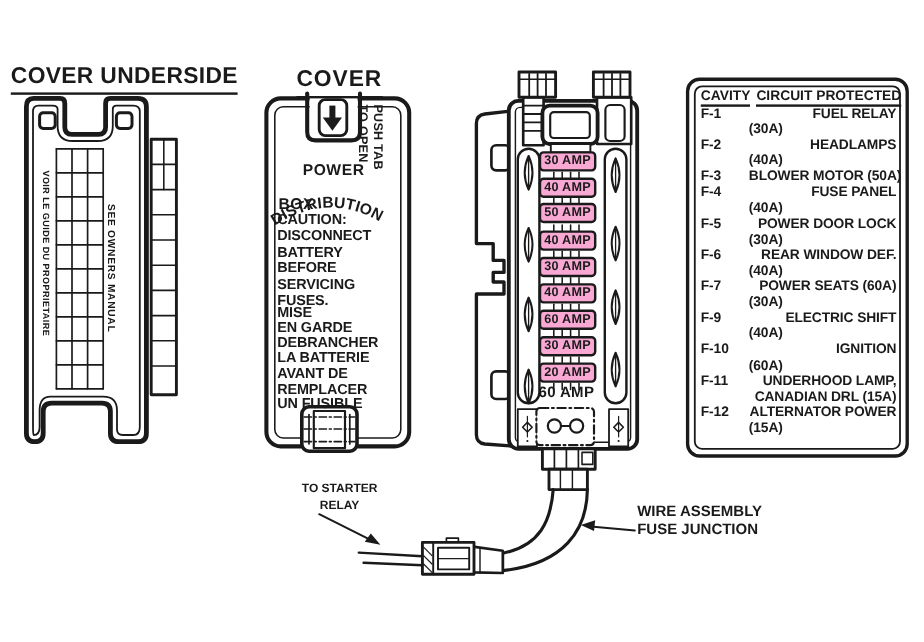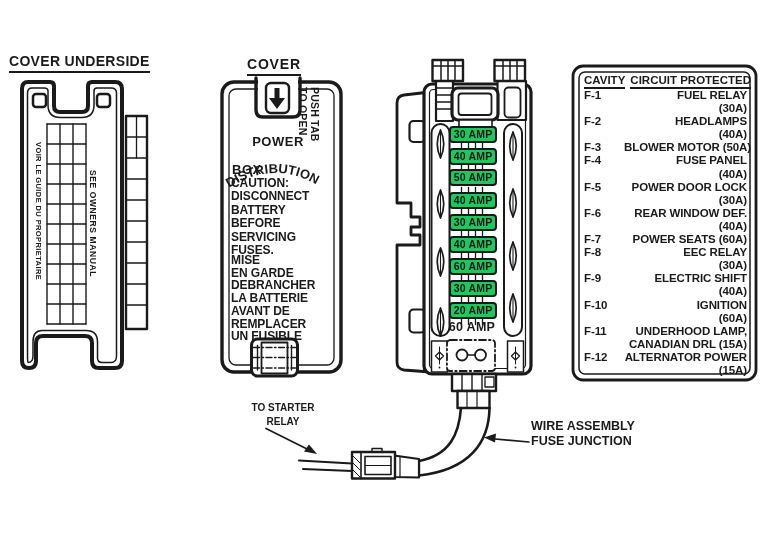--- a/index.html
+++ b/index.html
@@ -1,42 +1,42 @@
 <!DOCTYPE html>
 <html><head>
 <meta charset="utf-8">
 <style>
   html,body{margin:0;padding:0;background:#fff;}
   .canvas{position:relative;width:770px;height:535px;background:#fff;overflow:hidden;
           font-family:"Liberation Sans",sans-serif;color:#1a1a1a;}
   .canvas svg{position:absolute;left:0;top:0;}
   .t{position:absolute;font-weight:bold;color:#1a1a1a;white-space:pre-line;}
-  .title{font-size:14px;letter-spacing:.3px;border-bottom:2.2px solid #1a1a1a;padding-bottom:2px;}
+  .title{font-size:19px;letter-spacing:.3px;border-bottom:2.2px solid #1a1a1a;padding-bottom:2px;}
   .vtext{writing-mode:vertical-rl;text-orientation:mixed;}
   #voir-text{left:34px;top:142px;height:168px;font-size:7.5px;letter-spacing:.4px;}
   #see-text{left:88px;top:170px;height:110px;font-size:8.5px;letter-spacing:.6px;}
   #push-tab-text{left:296px;top:87px;height:102px;font-size:10.5px;line-height:12.5px;letter-spacing:.2px;}
   #power-line{left:232px;top:134px;width:92px;text-align:center;font-size:13px;letter-spacing:.5px;}
   #box-line{left:232px;top:162px;width:92px;text-align:left;font-size:13px;letter-spacing:.5px;}
   #caution-block{left:231px;top:177px;font-size:12px;line-height:13.4px;letter-spacing:-.1px;}
   #mise-block{left:231px;top:254px;font-size:12px;line-height:12.7px;letter-spacing:-.1px;}
   #to-starter{left:224px;top:401px;width:118px;text-align:center;font-size:10px;line-height:13.5px;}
   #wire-assembly{left:531px;top:419px;font-size:12.5px;line-height:14.5px;}
   .fuse-label{position:absolute;font-weight:bold;color:#1a1a1a;}
   .fuse-label.boxed{left:449px;width:44px;height:13px;border:2.2px solid #1a1a1a;border-radius:4px;
-      background:#22c55e;font-size:10.5px;line-height:13.5px;text-align:center;letter-spacing:.2px;}
+      background:#f9a8d4;font-size:10.5px;line-height:13.5px;text-align:center;letter-spacing:.2px;}
   .fuse-label.plain{left:447px;width:50px;text-align:center;font-size:12.5px;letter-spacing:.3px;}
   #table-header{left:584px;top:74px;width:163px;display:flex;font-size:11.5px;white-space:nowrap;}
   #table-header .hcav{border-bottom:2px solid #1a1a1a;padding-bottom:1px;}
   #table-header .hcirc{flex:1;margin-left:5px;text-align:center;border-bottom:2px solid #1a1a1a;padding-bottom:1px;}
   #table-rows{position:absolute;left:584px;top:89px;width:163px;}
   .tline{display:flex;font-weight:bold;font-size:11.5px;line-height:13.1px;white-space:nowrap;letter-spacing:-.1px;}
   .tline .cav{width:40px;flex:none;}
   .tline .circ,.tline .circ2{flex:1;text-align:right;}
-  .tline .ampr{flex:1;text-align:right;}
+  .tline .ampr{flex:1;}
 </style>
 </head>
 <body>
 
 <div class="canvas">
 
   <svg width="770" height="535" viewBox="0 0 770 535" stroke="#1a1a1a" fill="none" stroke-linecap="round" stroke-linejoin="round">
 
     <g>
       <path stroke-width="4" fill="#fff" d="M 28 82 H 50 Q 54 82 54 86 V 106 Q 54 112 60 112 H 82 Q 88 112 88 106 V 86 Q 88 82 92 82 H 115 Q 122 82 122 89 V 361 Q 122 368 115 368 H 99 Q 92 368 92 361 V 343 Q 92 336 85 336 H 43 Q 36 336 36 343 V 361 Q 36 368 29 368 Q 22 368 22 361 V 89 Q 22 82 28 82 Z"></path>
@@ -348,24 +348,20 @@
       </div>
       <div class="tline">
         <span class="cav"></span>
         <span class="ampr">(40A)</span>
       </div>
       <div class="tline">
         <span class="cav">F-7</span>
         <span class="circ">POWER SEATS (60A)</span>
       </div>
       <div class="tline">
-        <span class="cav">F-8</span>
-        <span class="circ">EEC RELAY</span>
-      </div>
-      <div class="tline">
         <span class="cav"></span>
         <span class="ampr">(30A)</span>
       </div>
       <div class="tline">
         <span class="cav">F-9</span>
         <span class="circ">ELECTRIC SHIFT</span>
       </div>
       <div class="tline">
         <span class="cav"></span>
         <span class="ampr">(40A)</span>

